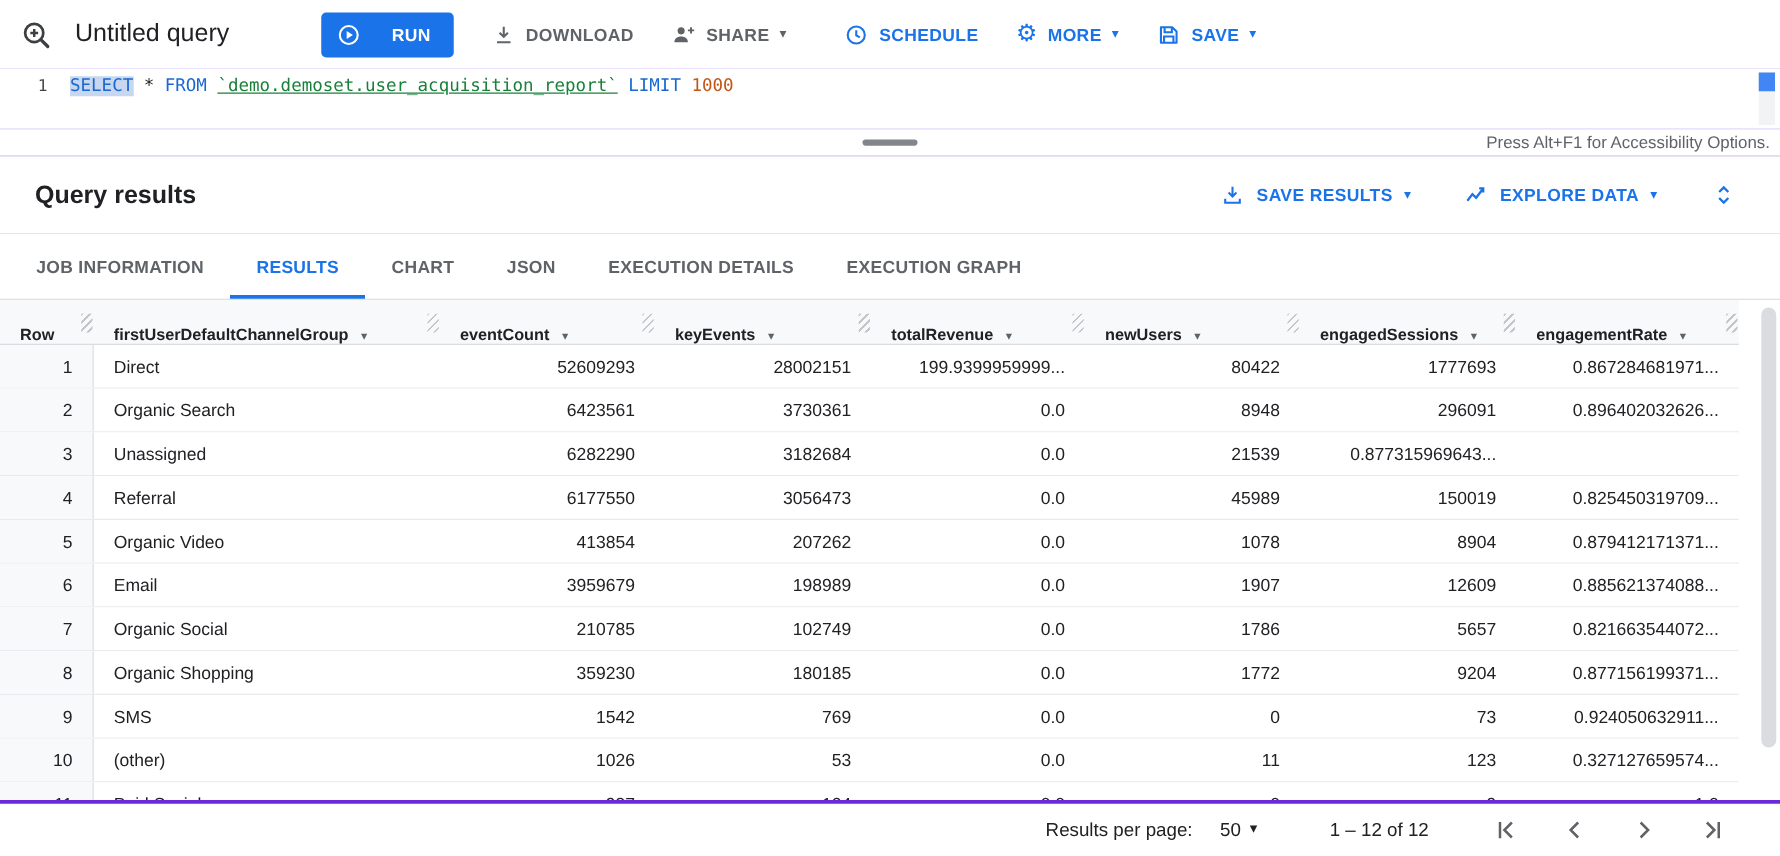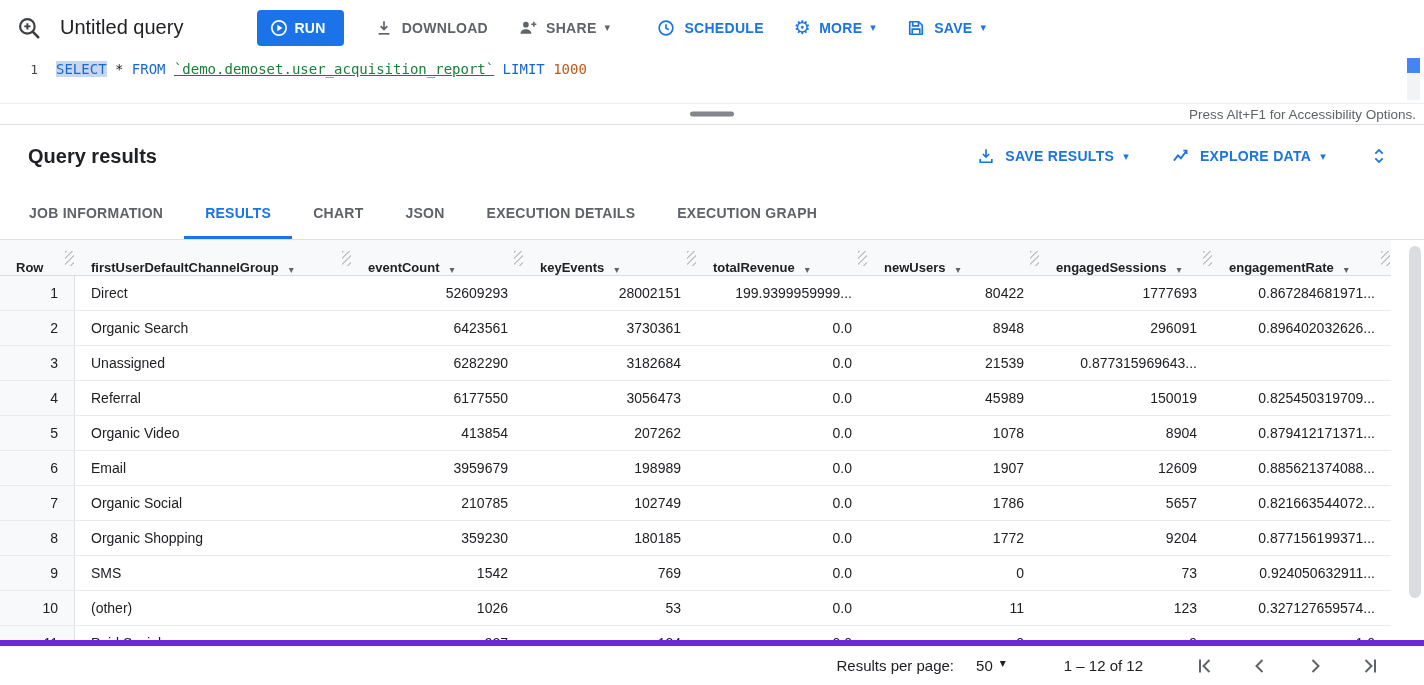--- a/index.html
+++ b/index.html
@@ -7,21 +7,21 @@
   body { font-family:"Liberation Sans","DejaVu Sans",sans-serif; color:#202124; }
   .app { position:relative; width:1424px; height:685px; overflow:hidden; background:#8b5cf6; display:flex; flex-direction:column; }
 
   
   .toolbar { height:55px; flex:none; display:flex; align-items:center; padding:0 16px; gap:30px; background:#fff; }
   .toolbar-left { display:flex; align-items:center; gap:18px; }
   .query-icon svg { display:block; }
   .title { font-size:20px; font-weight:500; color:#202124; white-space:nowrap; }
   button { font-family:inherit; background:none; border:none; cursor:pointer; }
   .run-btn { margin-left:44px; height:36px; background:#1a73e8; color:#fff; border-radius:4px;
-             display:flex; align-items:center; gap:5px; padding:0 18px 0 12px; font-size:14px; font-weight:700; letter-spacing:.3px;justify-content:space-between; }
+             display:flex; align-items:center; gap:24px; padding:0 18px 0 12px; font-size:14px; font-weight:700; letter-spacing:.3px;justify-content:space-between; }
   .tbtn { display:flex; align-items:center; gap:8px; font-size:14px; font-weight:700; letter-spacing:.3px; white-space:nowrap; }
   .tbtn.gray { color:#5f6368; }
   .tbtn.blue { color:#1a73e8; }
   .tbtn.sched { margin-left:16px; }
   .caret { font-size:11px; line-height:1; }
   .caret.gray { color:#5f6368; }
   .caret.blue { color:#1a73e8; }
   .caret.dark { color:#202124; font-size:12px; }
   .gear-glyph { font-size:19px; line-height:1; color:#1a73e8; }
 
@@ -70,21 +70,21 @@
            background:repeating-linear-gradient(135deg,#c4c7ca 0 1.5px,transparent 1.5px 4.5px); cursor:col-resize; }
   .tbody { height:364px; overflow:hidden; }
   .trow { height:35px; border-bottom:1px solid #e8eaed; background:#fff; }
   .tcell { display:flex; align-items:center; padding:0 16px; font-size:14px; color:#202124; overflow:hidden; white-space:nowrap; }
   .tcell.align-right { justify-content:flex-end; }
   .tcell.rownum { background:#f8f9fa; border-right:1px solid #e0e0e0; justify-content:flex-end; }
   .table-scrollbar { position:absolute; right:3px; top:2px; width:12px; height:396px; }
   .table-scrollbar .thumb { width:100%; height:352px; margin-top:4px; background:#dadce0; border-radius:7px; }
 
   
-  .pagination { height:45px; flex:none; border-top:6px solid #6d28d9; background:#fff;
+  .pagination { height:45px; flex:none; border-top:3px solid #6d28d9; background:#fff;
                 display:flex; align-items:center; justify-content:flex-end; padding-right:42px; font-size:15px; color:#202124;padding-left:47px; }
   .pp-label { margin-right:22px; }
   .pp-select { display:flex; gap:7px; margin-right:58px; cursor:pointer; }
   .range { margin-right:50px; white-space:nowrap; }
   .pagenav { display:flex; align-items:center; gap:31px; }
   .pagenav span { display:flex; cursor:pointer; }
   svg { display:block; }
 </style>
 </head>
 <body>

